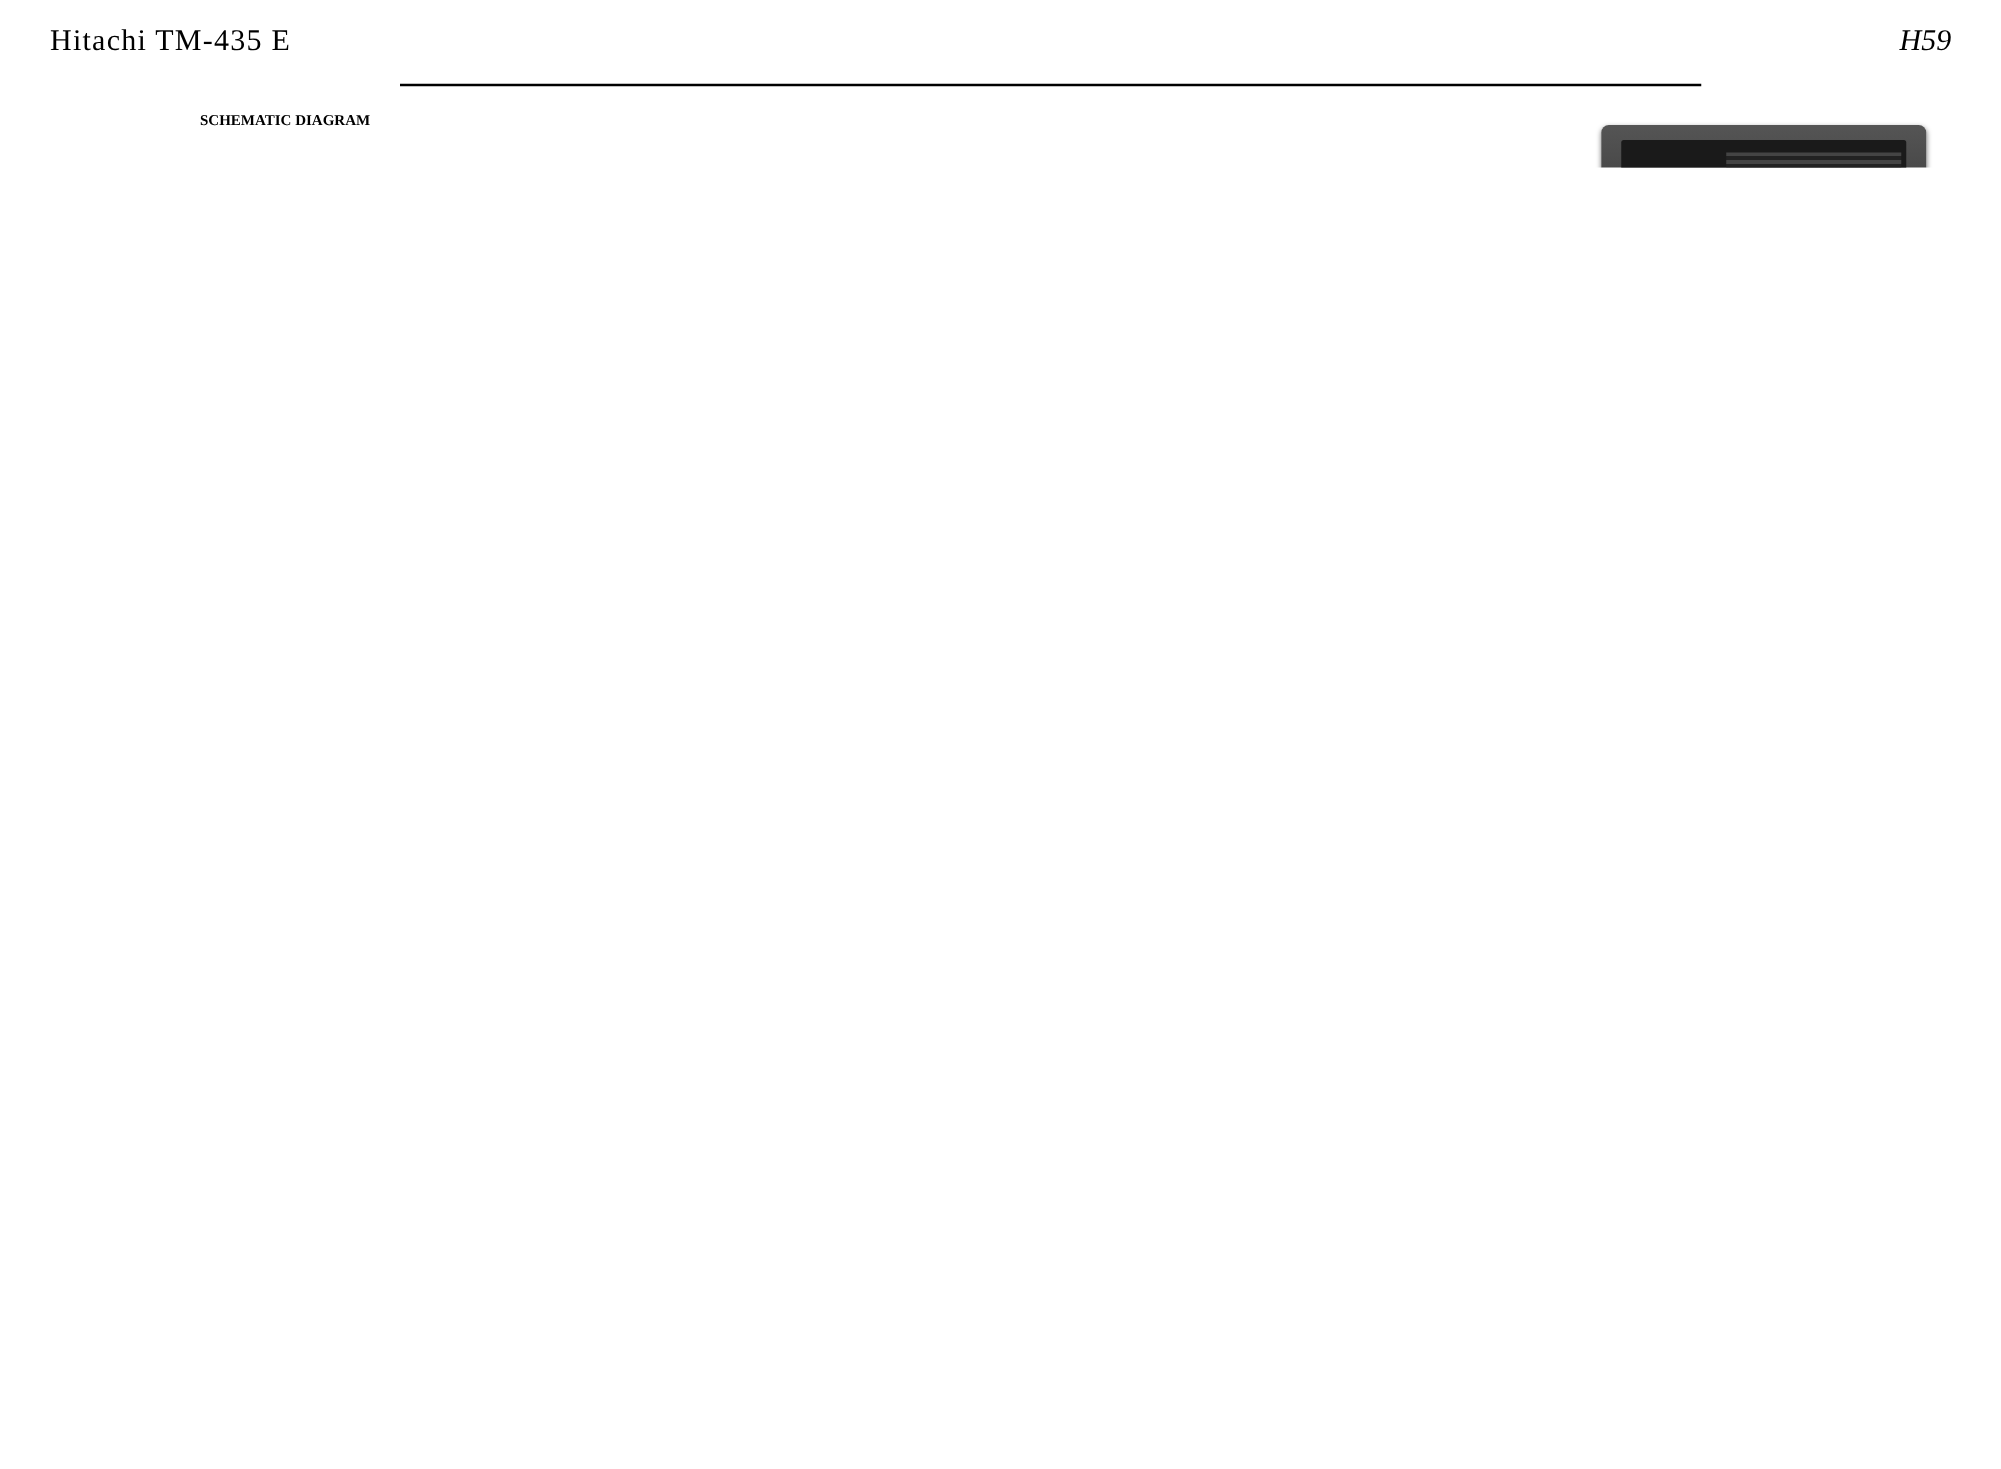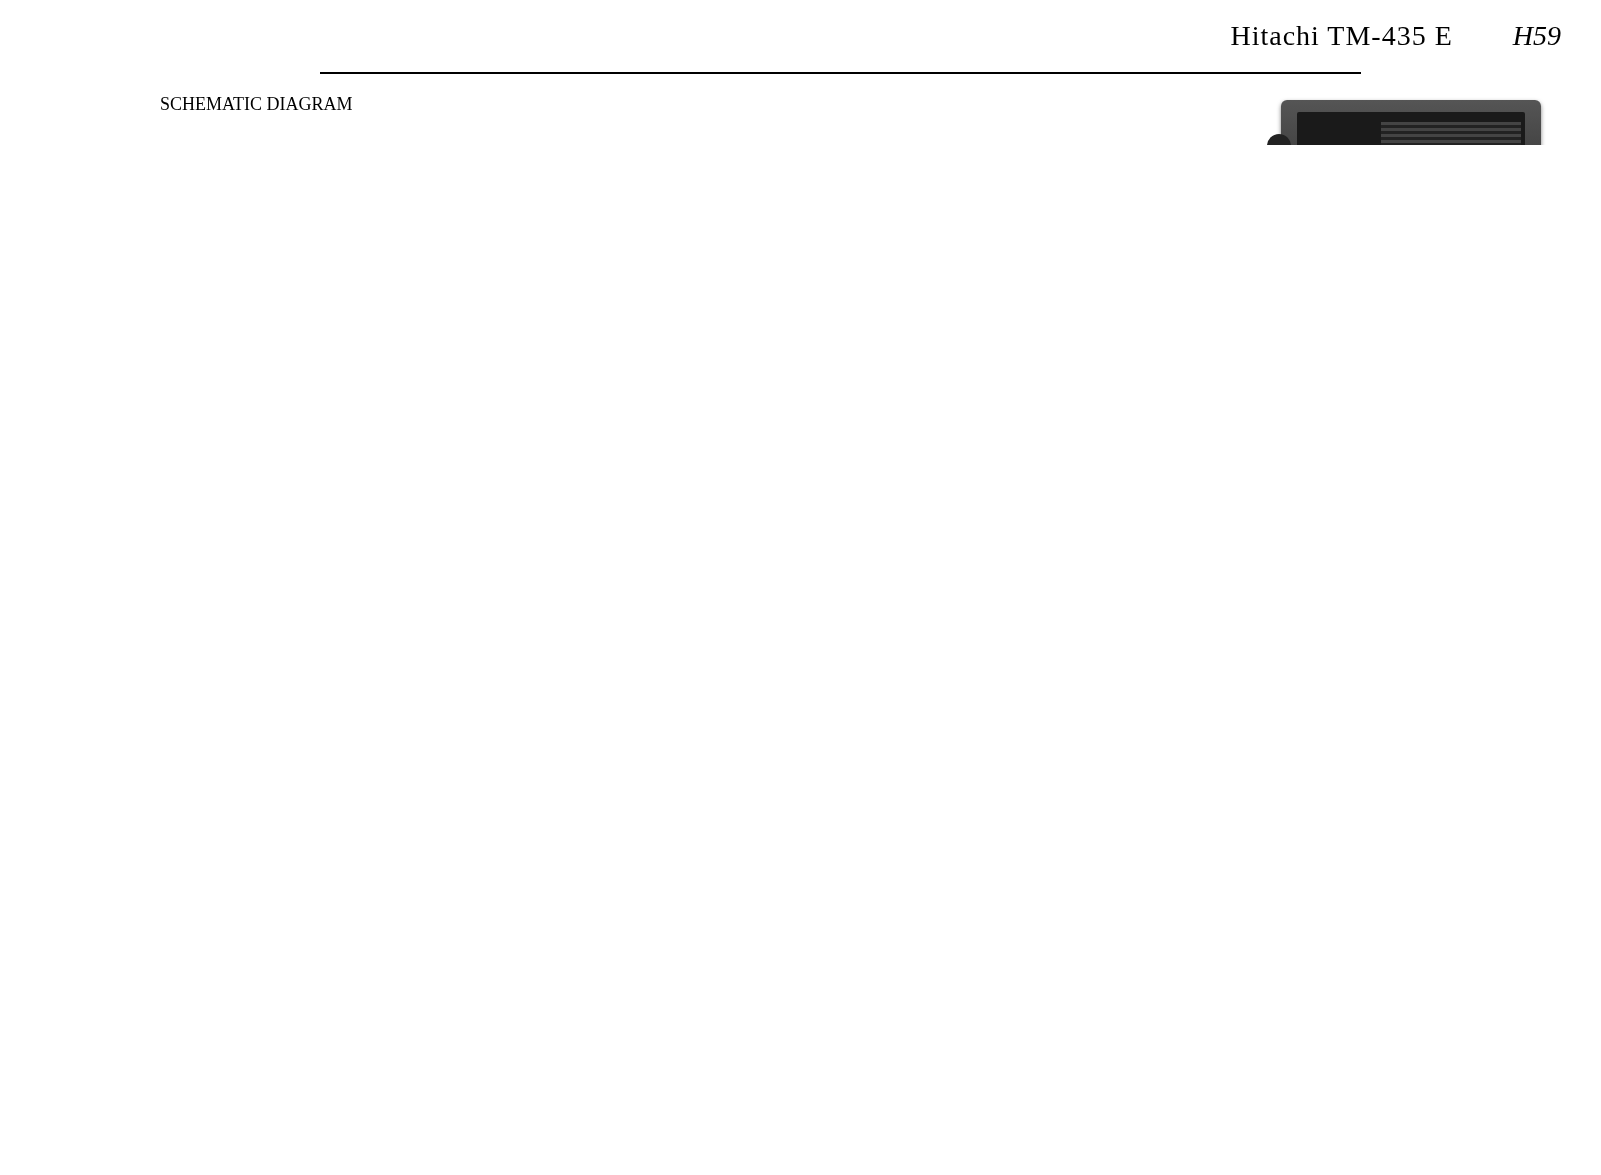--- a/index.html
+++ b/index.html
@@ -4,25 +4,25 @@
 <style>
   body {
     font-family: "Times New Roman", serif;
     background: #fff;
     color: #000;
     margin: 0;
     padding: 20px 40px;
     width: 1521px;
     position: relative;
   }
-  .header-row { display: flex; justify-content: flex-end; gap: 60px; font-size: 28px; margin-bottom: 20px; }
+  .header-row { display: flex; justify-content: space-between; gap: 60px; font-size: 24px; margin-bottom: 20px; }
   .header-row .model { letter-spacing: 1px; }
   .header-row .page { font-weight: normal; font-style: italic; }
   hr.topline { border: none; border-top: 2px solid #000; margin: 10px 200px 20px 280px; }
-  .section-title { font-weight: normal; font-size: 18px; margin: 10px 0 10px 120px; }
+  .section-title { font-weight: bold; font-size: 12px; margin: 10px 0 10px 120px; }
   .block-label { position: absolute; font-size: 11px; line-height: 1.15; text-align: left; font-family: Arial, sans-serif; }
   .block-label .main { font-weight: bold; }
   .product-photo {
     position: absolute;
     right: 60px; top: 100px;
     width: 260px; height: 100px;
     background: linear-gradient(#555,#333);
     border-radius: 6px;
     box-shadow: 0 2px 4px rgba(0,0,0,.5);
   }

